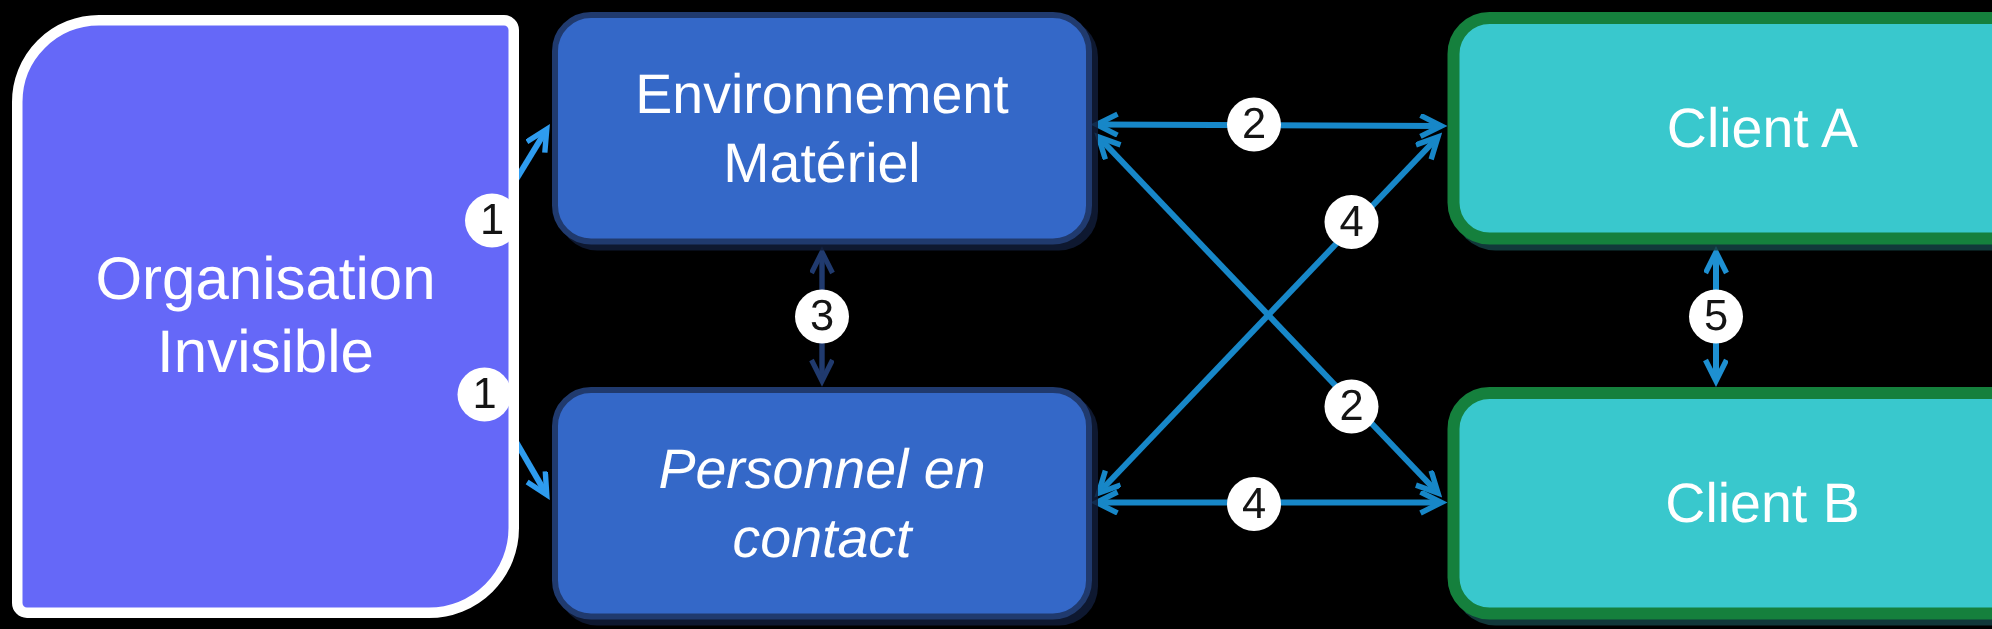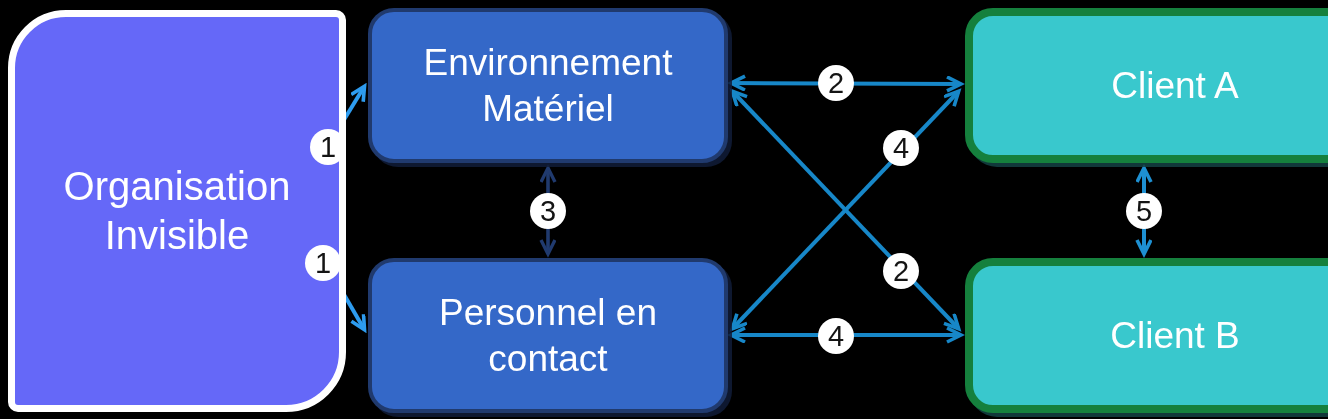--- a/index.html
+++ b/index.html
@@ -42,21 +42,21 @@
   .node-blue {
     left: 368px;
     width: 360px; height: 155px;
     background: #3468c8;
     border: 4px solid #203a6e;
     border-radius: 26px;
     font-size: 37px;
     box-shadow: 4px 4px 0 rgba(16, 28, 56, 0.85);
   }
   .node-env { top: 8px; }
-  .node-per { top: 258px; }
+  .node-per { top: 258px; font-style: italic; }
   .node-teal {
     left: 965px;
     width: 420px; height: 155px;
     background: #39c8cd;
     border: 8px solid #15803d;
     border-radius: 28px;
     font-size: 37px;
     box-shadow: 4px 4px 0 rgba(20, 66, 68, 0.85);
   }
   .node-cliA { top: 8px; }

